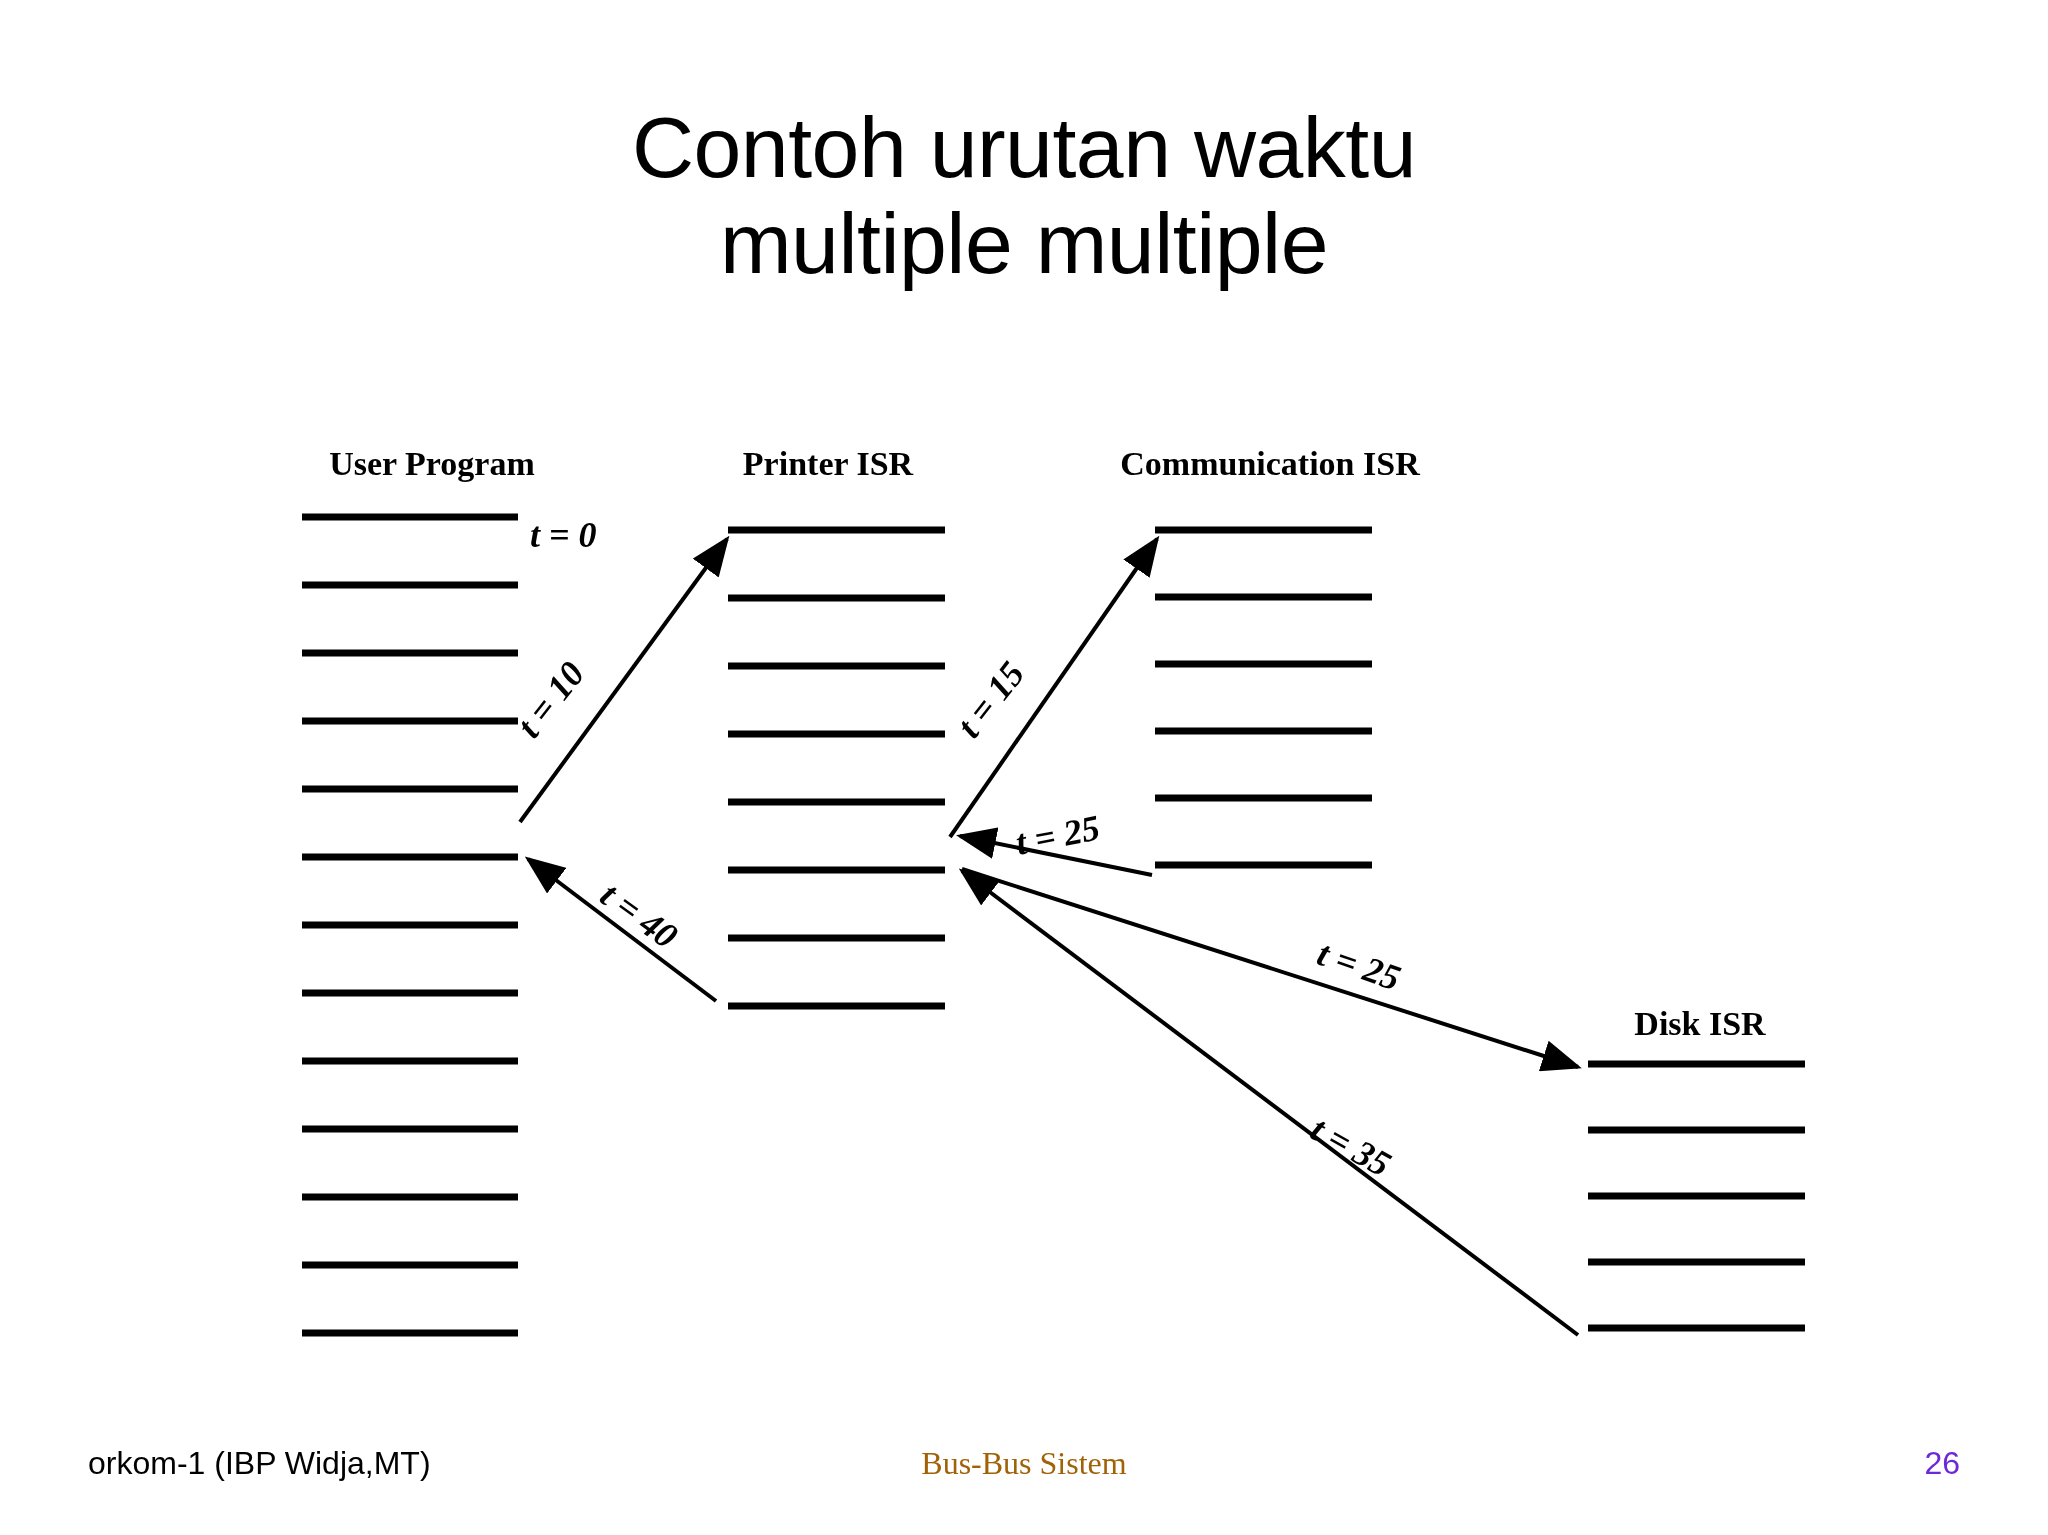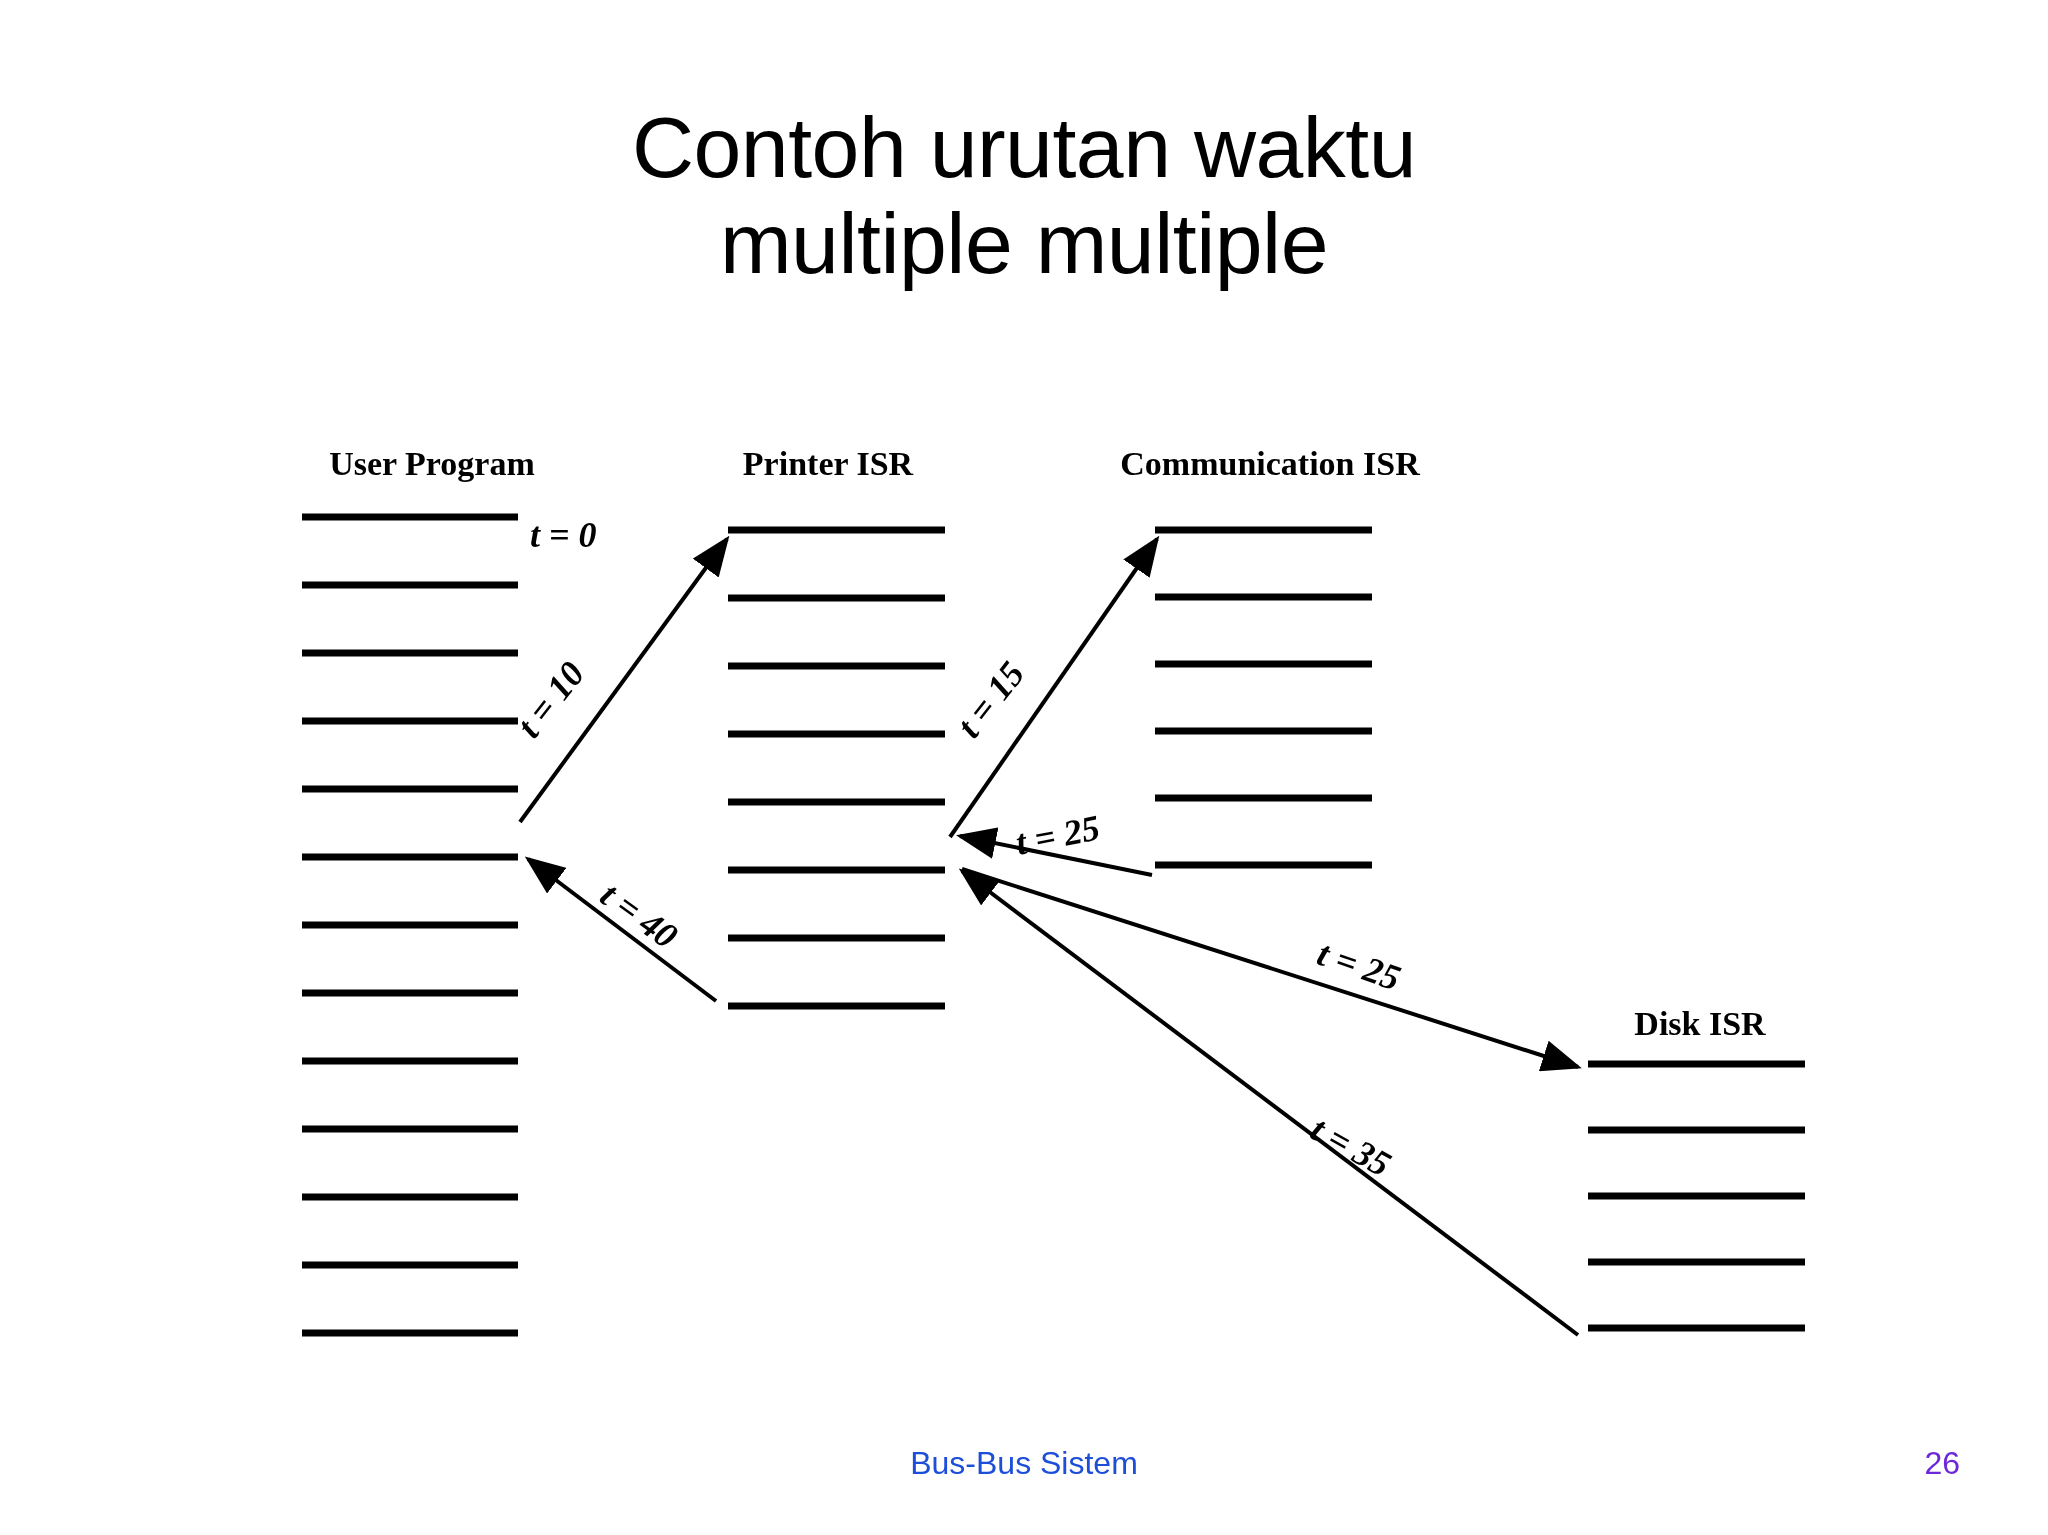--- a/index.html
+++ b/index.html
@@ -62,22 +62,22 @@
     color: #000000;
     white-space: nowrap;
   }
   .footer-center {
     position: absolute;
     left: 0;
     top: 0;
     width: 2048px;
     text-align: center;
     font-size: 32px;
-    font-family: Liberation Sans, sans-serif;
-    color: #1d4ed8;
+    font-family: Liberation Serif, serif;
+    color: #a16207;
   }
   .footer-right {
     position: absolute;
     right: 88px;
     top: 0;
     font-size: 32px;
     font-family: "Liberation Sans", sans-serif;
     color: #6d28d9;
   }
 
@@ -172,17 +172,18 @@
     <text class="t-label" x="530" y="500" text-anchor="start">t = 0</text>
     <text class="t-label" x="560" y="660" text-anchor="middle" transform="rotate(-52 560 660)">t = 10</text>
     <text class="t-label" x="1000" y="660" text-anchor="middle" transform="rotate(-52 1000 660)">t = 15</text>
     <text class="t-label" x="1060" y="800" text-anchor="middle" transform="rotate(-11 1060 800)">t = 25</text>
     <text class="t-label" x="1355" y="930" text-anchor="middle" transform="rotate(19 1355 930)">t = 25</text>
     <text class="t-label" x="1345" y="1110" text-anchor="middle" transform="rotate(29 1345 1110)">t = 35</text>
     <text class="t-label" x="632" y="878" text-anchor="middle" transform="rotate(36 632 878)">t = 40</text>
   </svg>
 
   <div class="footer">
+    <div class="footer-left">orkom-1 (IBP Widja,MT)</div>
     <div class="footer-center">Bus-Bus Sistem</div>
     <div class="footer-right">26</div>
   </div>
 
 </div>
 
 </body></html>

